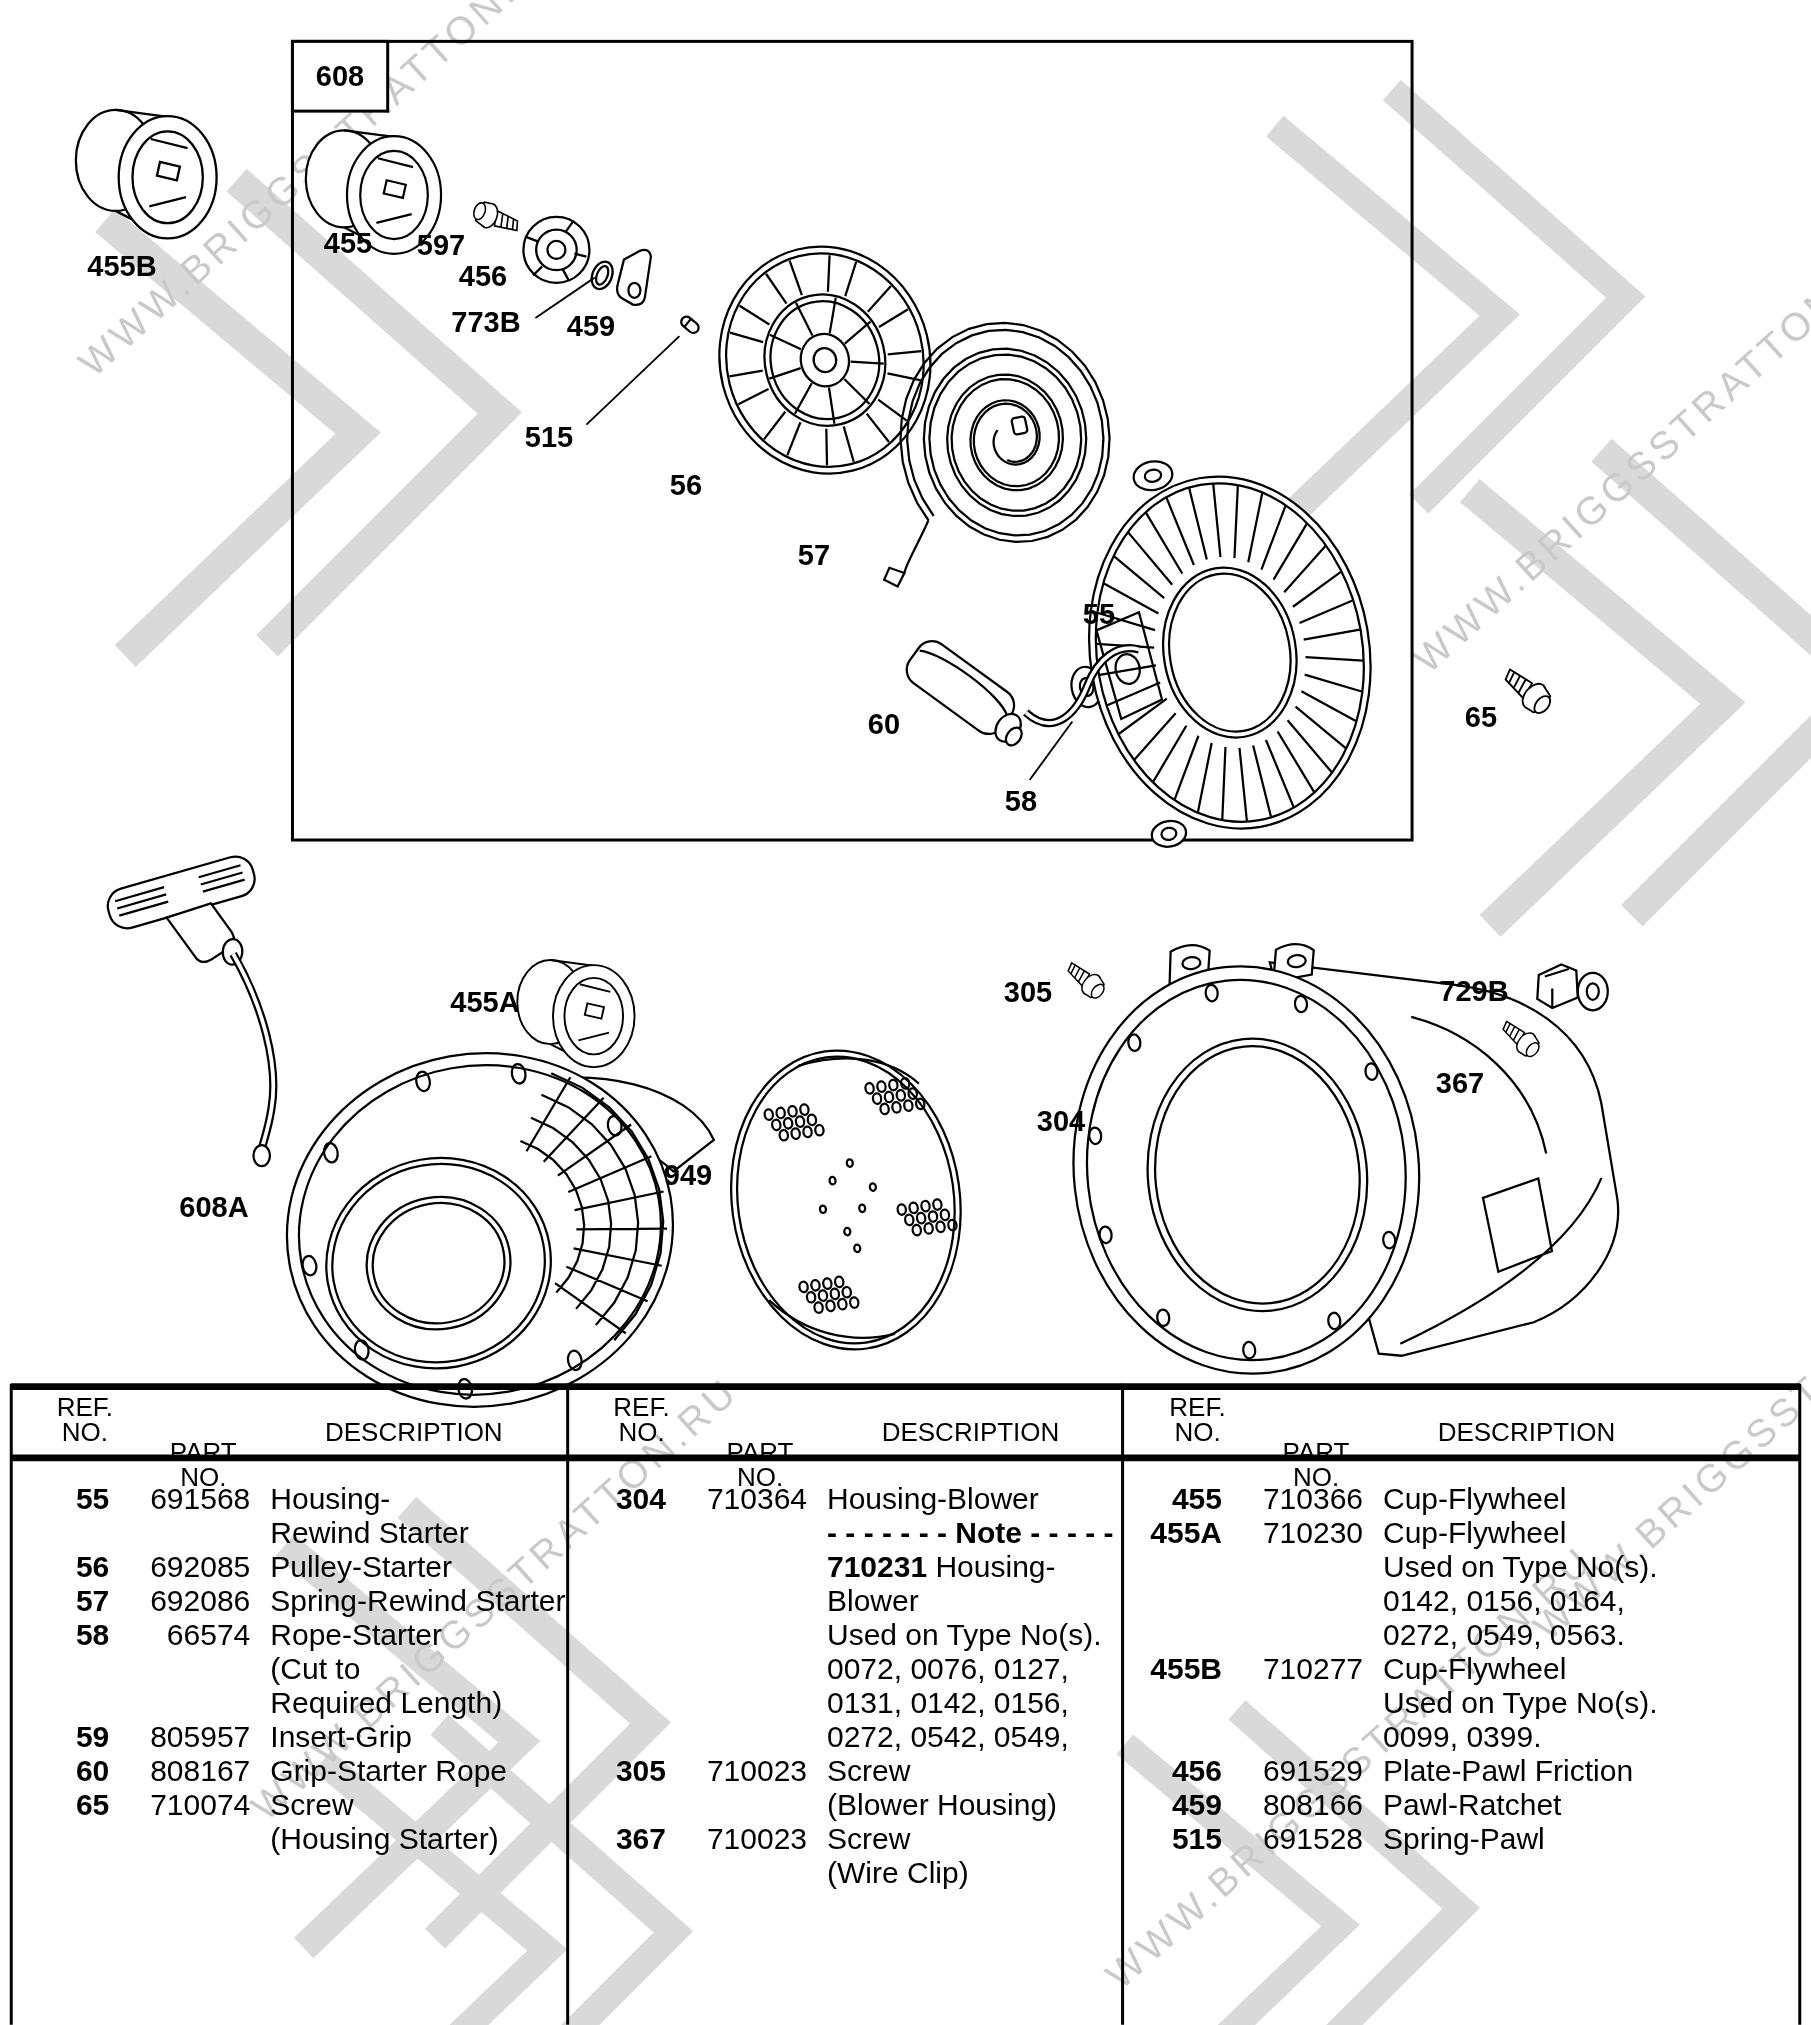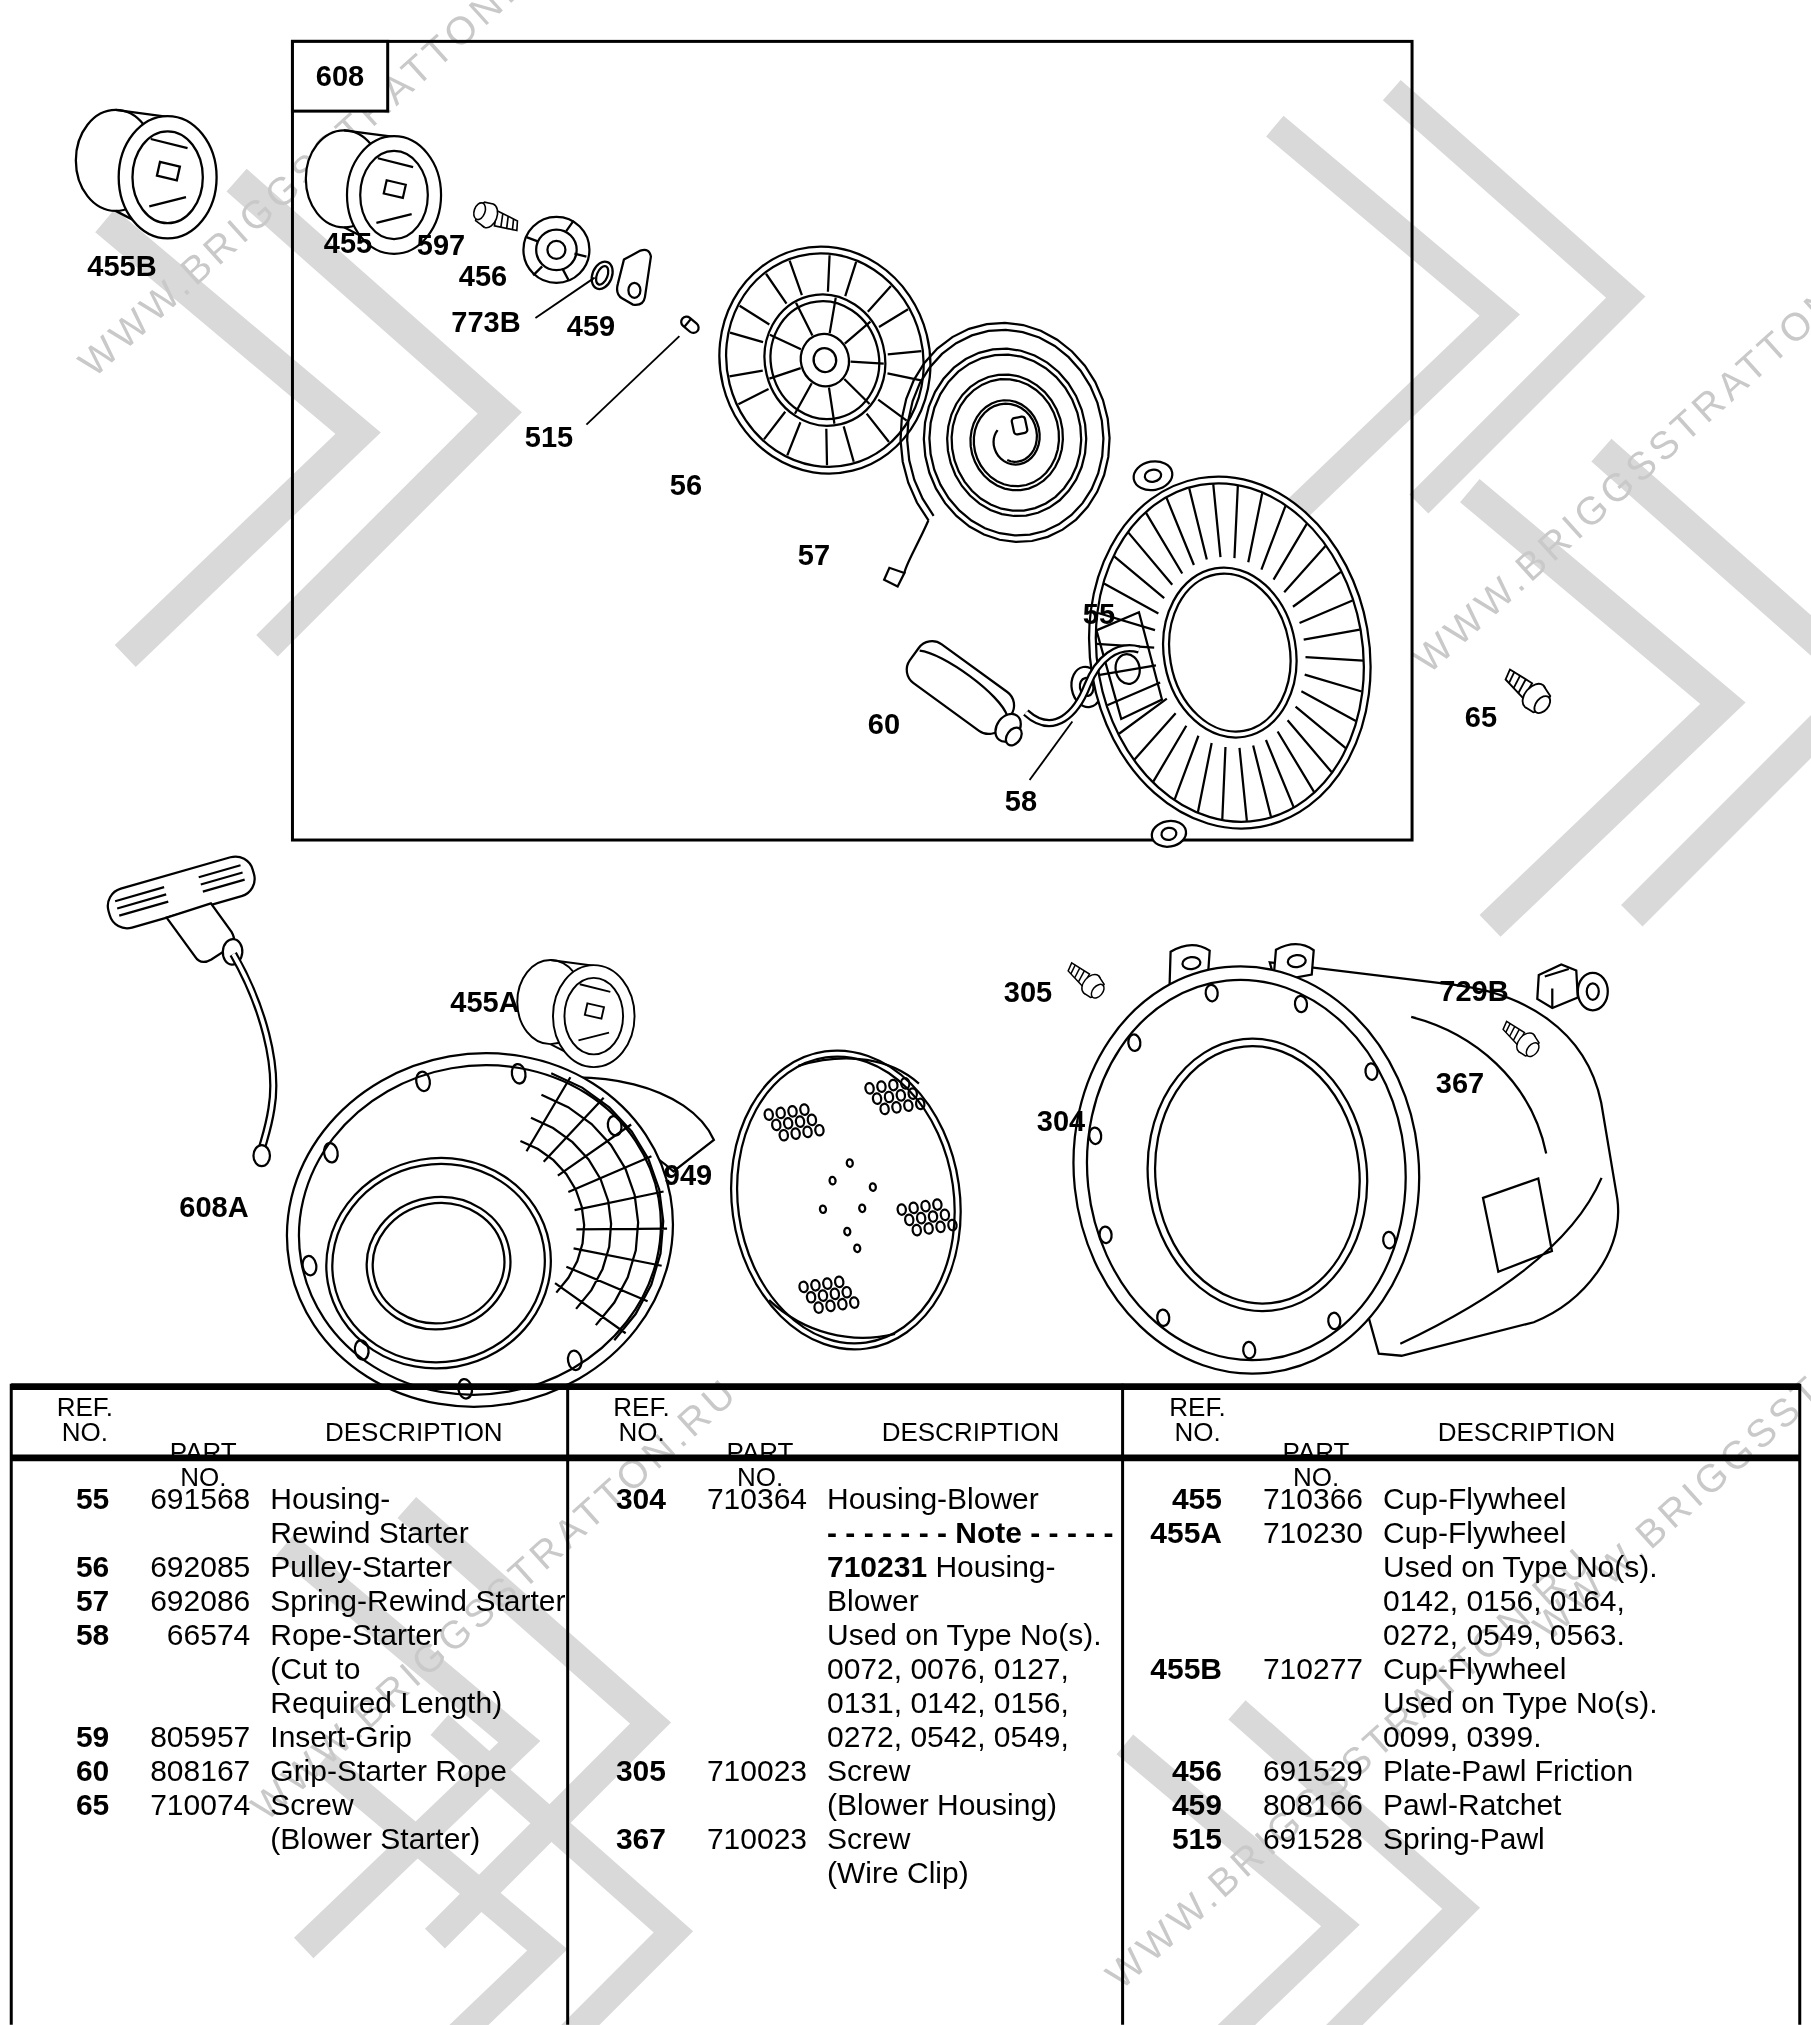--- a/index.html
+++ b/index.html
@@ -384,21 +384,21 @@
           <span class="c-ref">60</span>
           <span class="c-part">808167</span>
           <span class="c-desc">Grip-Starter Rope</span>
         </div>
         <div class="trow">
           <span class="c-ref">65</span>
           <span class="c-part">710074</span>
           <span class="c-desc">Screw</span>
         </div>
         <div class="trow">
-          <span class="c-desc">(Blower Starter)</span>
+          <span class="c-desc">(Housing Starter)</span>
         </div>
       </div>
 </div>
 <div class="tcol" style="left:568px">
   <div class="thead">
     <div class="th th-ref"><span>REF.</span><br><span>NO.</span></div>
     <div class="th th-part"><span>PART</span><br><span>NO.</span></div>
     <div class="th th-desc"><span>DESCRIPTION</span></div>
   </div>
   <div class="rows">

